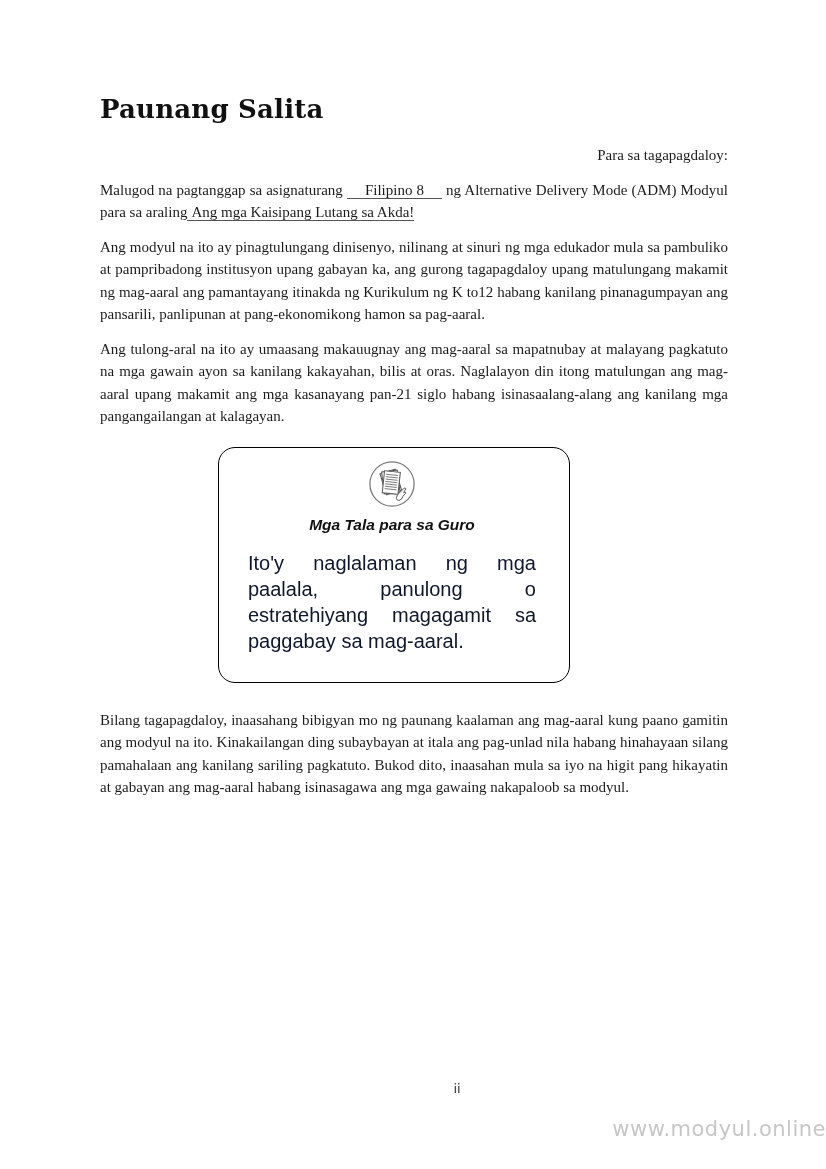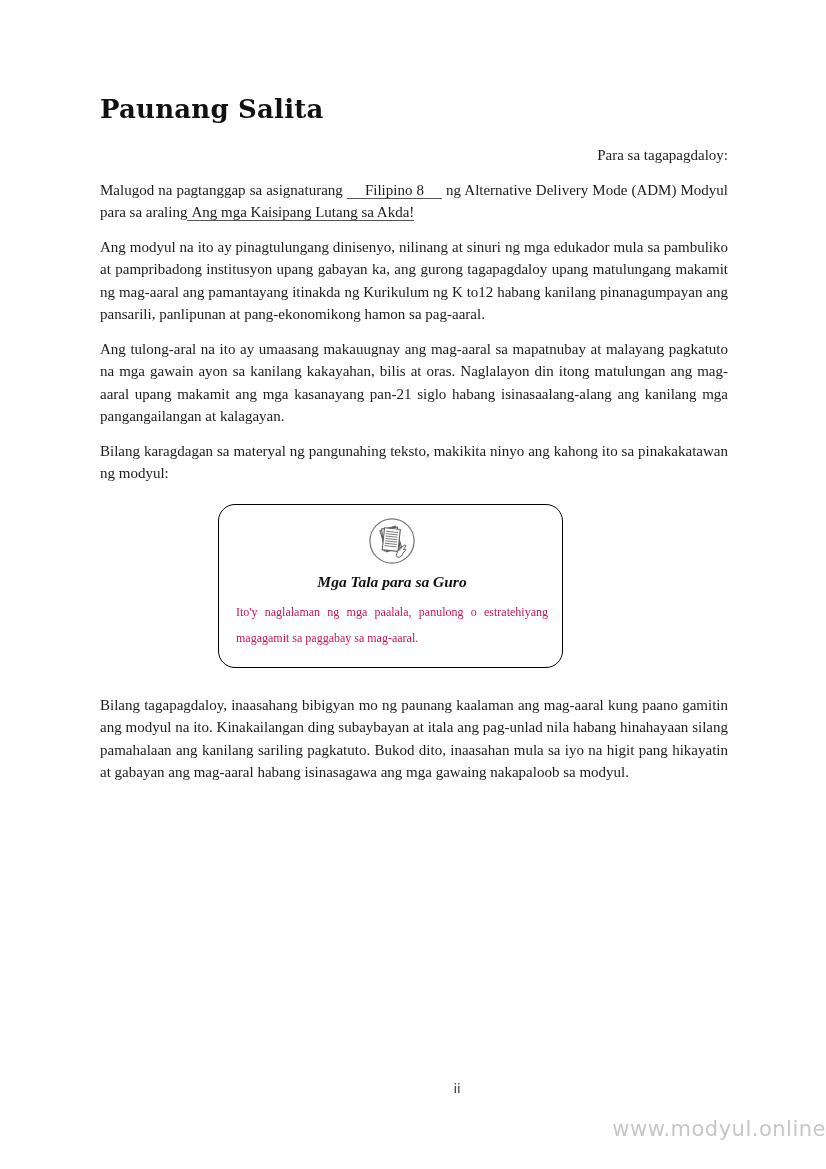--- a/index.html
+++ b/index.html
@@ -39,38 +39,38 @@
   }
   .u-lesson {
     border-bottom: 1.2px solid #555;
     padding-left: 4px;
   }
   .note-box {
     width: 320px;
     margin: 19px 0 26px 118px;
     border: 1.6px solid #000;
     border-radius: 17px;
-    padding: 10px 10px 12px 13px;
-    font-family: Liberation Serif, serif;
+    padding: 10px 17px 12px 13px;
+    font-family: Liberation Sans, sans-serif;
   }
   .note-icon-wrap { text-align: center; margin: 2px 0 4px 0; }
   .note-heading {
     font-size: 15.5px;
     font-weight: bold;
     font-style: italic;
     text-align: center;
     margin: 2px 0 8px 0;
     color: #111;
   }
   .note-body {
-    font-size: 12px;
+    font-size: 20px;
     line-height: 26px;
     text-align: justify;
-    margin: 4px;
-    color: #be185d;
+    margin: 16px;
+    color: #0f172a;
   }
   .footer-pagenum {
     position: absolute;
     top: 1081px; left: 0;
     width: 100%;
     text-align: center;
     font-family: "DejaVu Sans", sans-serif;
     font-size: 13px;
     color: #333;
     padding-left: 44px;
@@ -95,21 +95,20 @@
     <h1 class="doc-title">Paunang Salita</h1>
 
     <p class="body-par salutation">Para sa tagapagdaloy:</p>
 
     <p class="body-par"><span>Malugod na pagtanggap sa asignaturang</span> <span class="u-fill">Filipino 8</span> <span>ng Alternative Delivery Mode (ADM) Modyul para sa araling</span><span class="u-lesson">Ang mga Kaisipang Lutang sa Akda!</span></p>
 
     <p class="body-par">Ang modyul na ito ay pinagtulungang dinisenyo, nilinang at sinuri ng mga edukador mula sa pambuliko at pampribadong institusyon upang gabayan ka, ang gurong tagapagdaloy upang matulungang makamit ng mag-aaral ang pamantayang itinakda ng Kurikulum ng K to12 habang kanilang pinanagumpayan ang pansarili, panlipunan at pang-ekonomikong hamon sa pag-aaral.</p>
 
     <p class="body-par">Ang tulong-aral na ito ay umaasang makauugnay ang mag-aaral sa mapatnubay at malayang pagkatuto na mga gawain ayon sa kanilang kakayahan, bilis at oras. Naglalayon din itong matulungan ang mag-aaral upang makamit ang mga kasanayang pan-21 siglo habang isinasaalang-alang ang kanilang mga pangangailangan at kalagayan.</p>
 
-    <p class="body-par">Bilang karagdagan sa materyal ng pangunahing teksto, makikita ninyo ang kahong ito sa pinakakatawan ng modyul:</p>
 
     <div class="note-box">
       <div class="note-icon-wrap">
         <svg width="48" height="48" viewBox="0 0 100 100" aria-hidden="true">
           <circle cx="50" cy="50" r="46" fill="none" stroke="#7a7a7a" stroke-width="2.6"></circle>
           <g stroke="#5a5a5a" fill="#ffffff" stroke-width="2.2">
             <rect x="31" y="23" width="33" height="46" transform="rotate(-17 47 46)"></rect>
             <rect x="31" y="23" width="33" height="46" transform="rotate(-7 47 46)"></rect>
             <rect x="32" y="24" width="33" height="46" transform="rotate(6 49 47)"></rect>
           </g>

